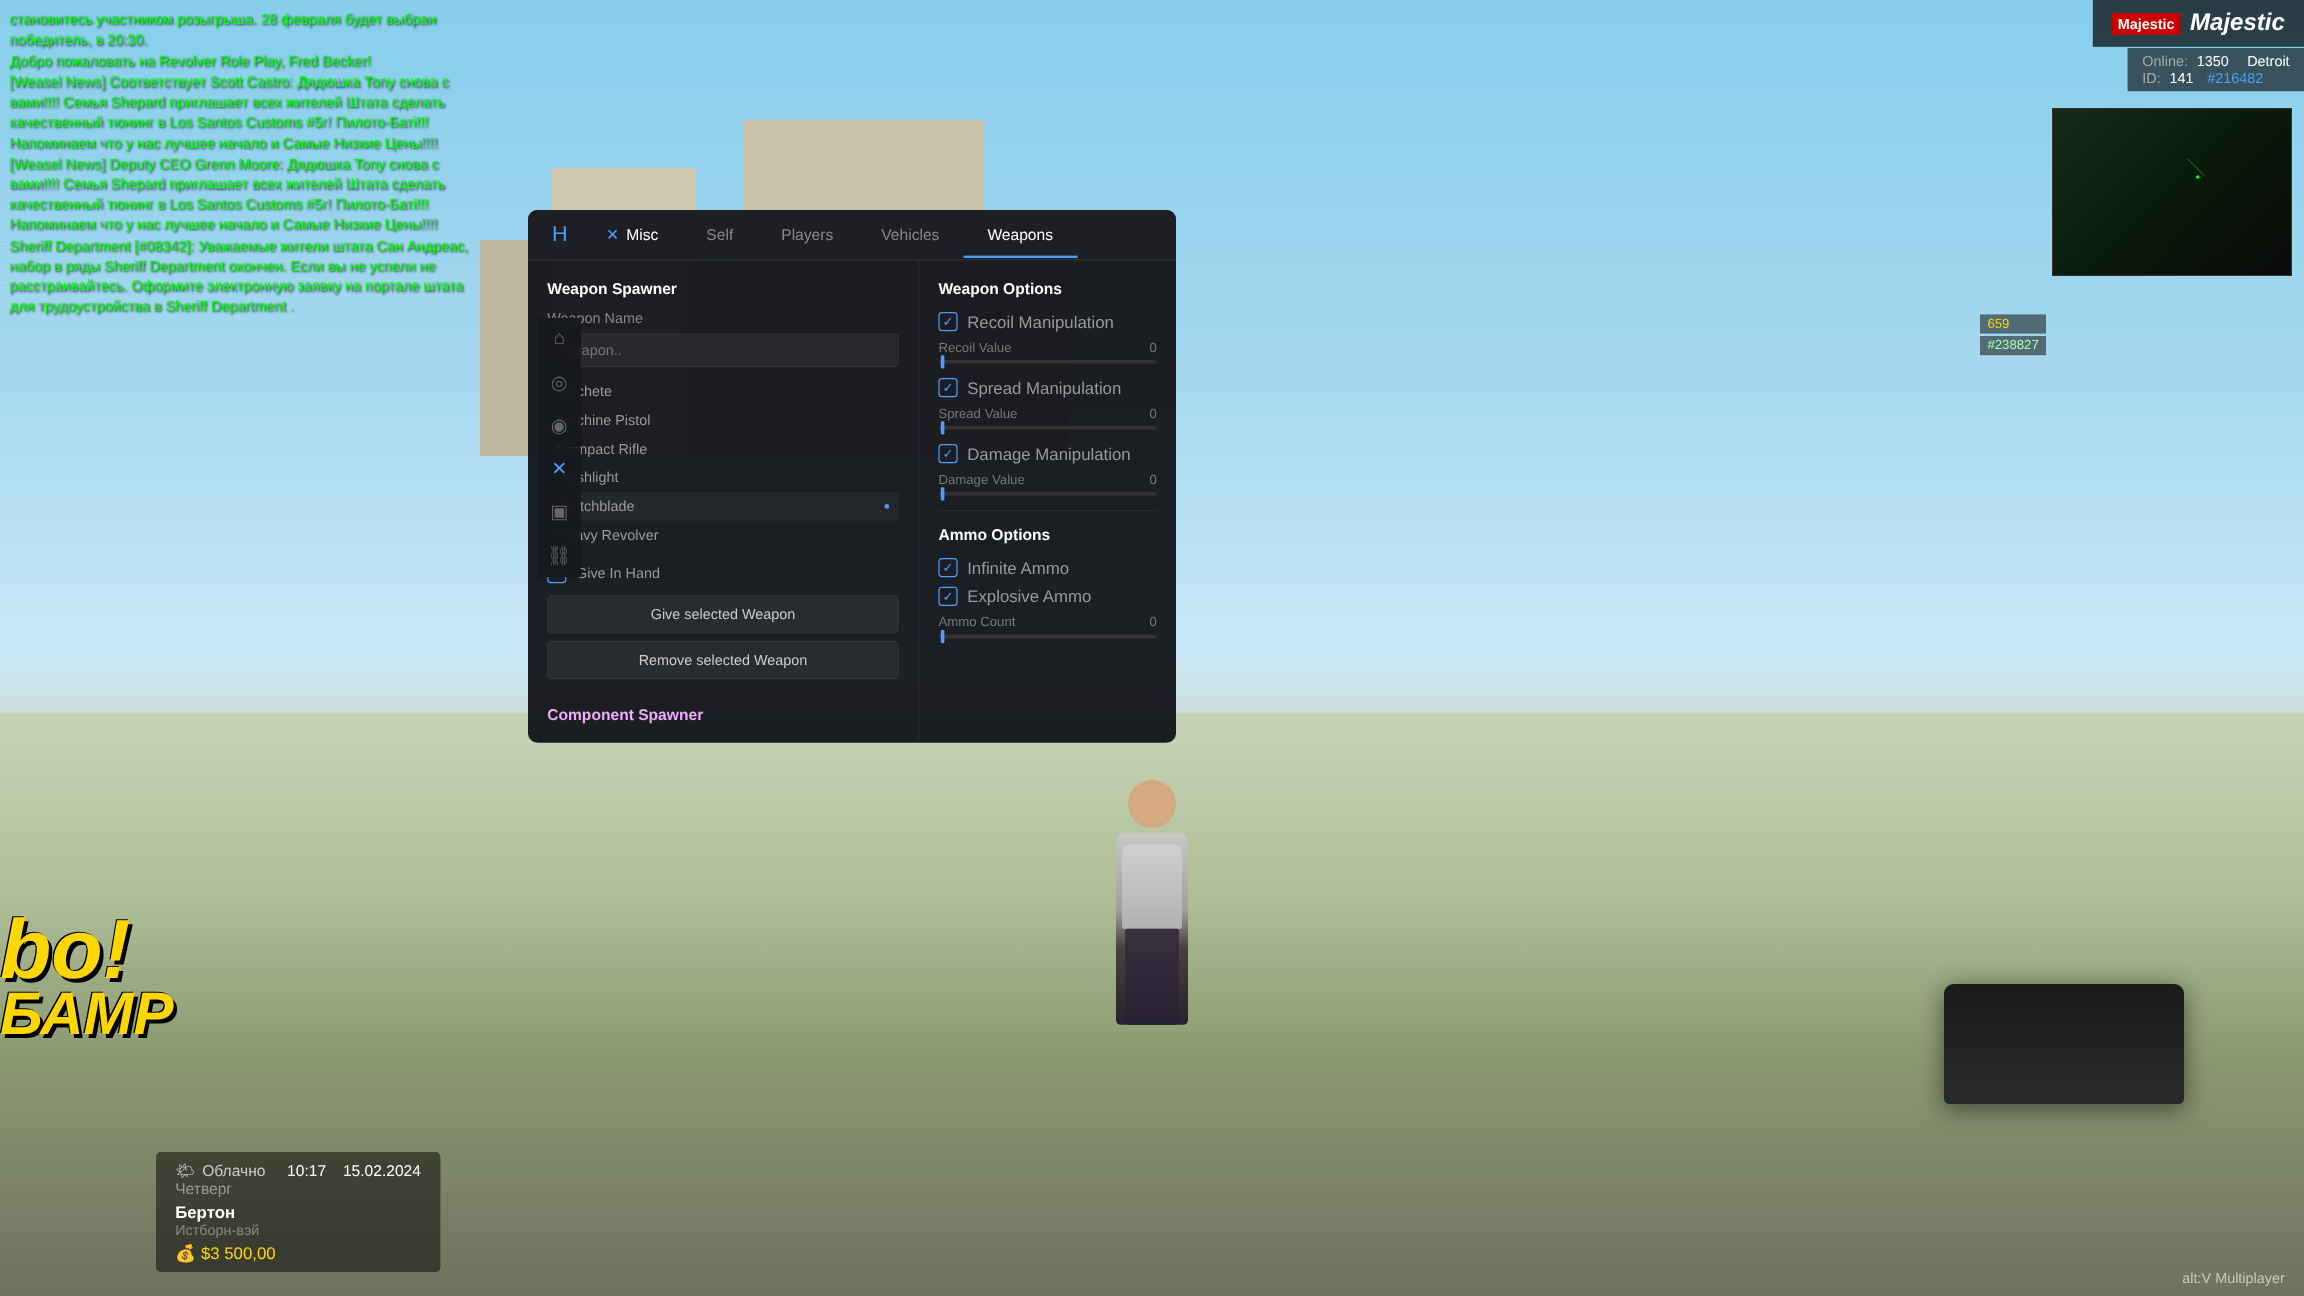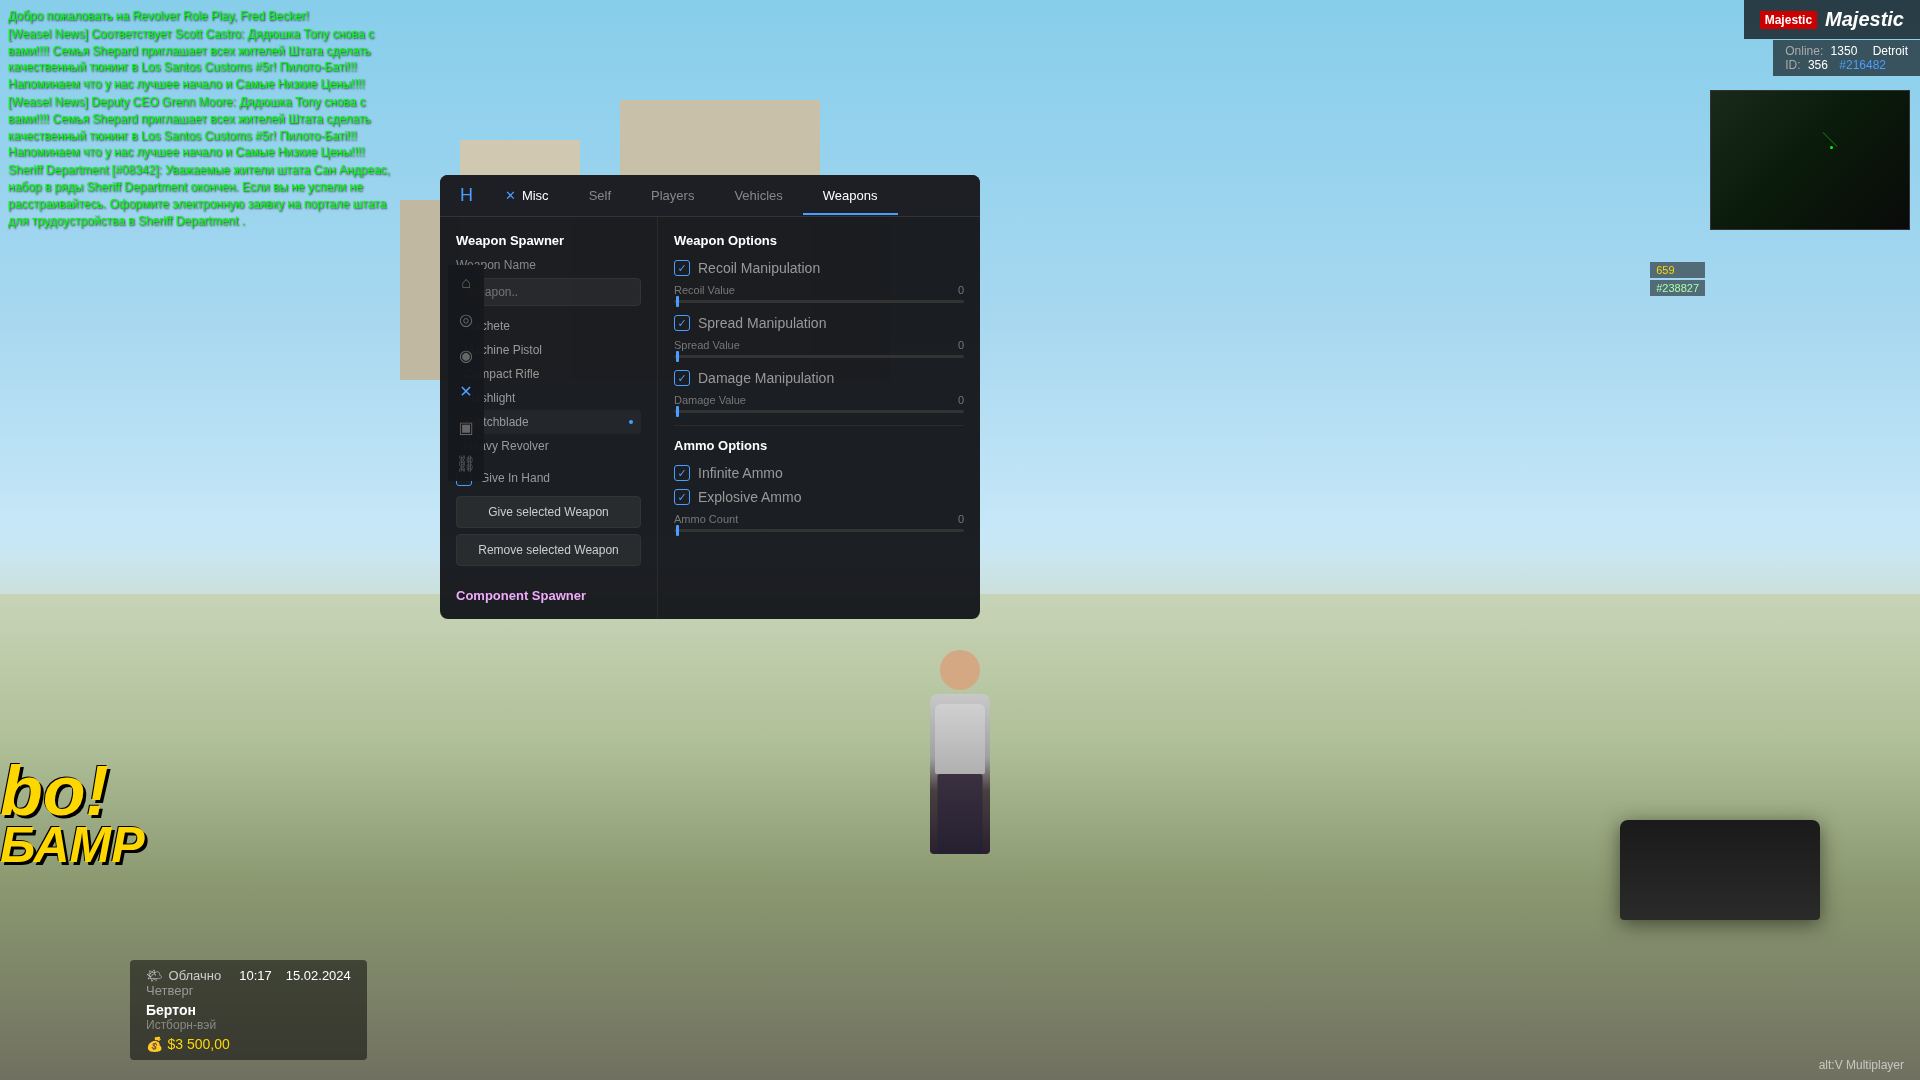--- a/index.html
+++ b/index.html
@@ -250,21 +250,21 @@
     }
 
     
     .menu-content {
       display: flex;
       min-height: 380px;
     }
 
     
     .left-panel {
-      width: 218px;
+      width: 326px;
       padding: 16px;
       border-right: 1px solid #2a2a2a;
     }
 
     .section-title {
       color: white;
       font-size: 13px;
       font-weight: bold;
       margin-bottom: 10px;
     }
@@ -486,38 +486,39 @@
 
 <div class="buildings">
   <div class="building" style="left:0;width:80px;height:180px;background:#c0b8a0;"></div>
   <div class="building" style="left:60px;width:120px;height:240px;background:#d0c8b0;"></div>
   <div class="building" style="left:170px;width:60px;height:160px;background:#b8b0a0;"></div>
   <div class="building" style="left:220px;width:200px;height:280px;background:#c8c0a8;"></div>
   <div class="building" style="left:410px;width:80px;height:200px;background:#b0a898;"></div>
 </div>
 
 <div class="chat-overlay">
+  <div class="chat-line">становитесь участником розыгрыша. 28 февраля будет выбран победитель, в 20:30.</div>
   <div class="chat-line">Добро пожаловать на Revolver Role Play, Fred Becker!</div>
   <div class="chat-line">[Weasel News] Соответствует Scott Castro: Дядюшка Тоny снова с вами!!!! Семья Shepard приглашает всех жителей Штата сделать качественный тюнинг в Los Santos Customs #5г! Пилото-Батi!!! Напоминаем что у нас лучшее начало и Самые Низкие Цены!!!!</div>
   <div class="chat-line">[Weasel News] Deputy CEO Grenn Moore: Дядюшка Тоny снова с вами!!!! Семья Shepard приглашает всех жителей Штата сделать качественный тюнинг в Los Santos Customs #5г! Пилото-Батi!!! Напоминаем что у нас лучшее начало и Самые Низкие Цены!!!!</div>
   <div class="chat-line">Sheriff Department [#08342]: Уважаемые жители штата Сан Андреас, набор в ряды Sheriff Department окончен. Если вы не успели не расстраивайтесь. Оформите электронную заявку на портале штата для трудоустройства в Sheriff Department .</div>
 </div>
 
 <div class="majestic-logo">
   <span class="majestic-x" style="font-size:12px; background:#cc0000; padding:2px 5px;">Majestic</span>
   <span class="majestic-text">Majestic</span>
 </div>
 
 <div class="server-info">
   <span>Online:</span>
   <span style="color:white;margin-left:4px;">1350</span>
   <span style="margin-left:12px;color:white;margin-top:24px;">Detroit</span>
   <br>
   <span>ID:</span>
-  <span style="color:white;margin-left:4px;">356</span>
+  <span style="color:white;margin-left:4px;">141</span>
   <span style="margin-left:8px;color:#4a9eff;">#216482</span>
 </div>
 
 <div class="minimap" style="position:absolute;top:90px;right:10px;width:200px;height:140px;background:#111;border:1px solid #333;z-index:10;">
   <div style="position:absolute;inset:0;background:linear-gradient(135deg,#1a2a1a 0%,#0a1a0a 50%,#0a0a0a 100%);">
     <div style="position:absolute;top:40%;left:60%;width:3px;height:3px;background:#00ff00;border-radius:50%;"></div>
     <div style="position:absolute;top:35%;left:55%;width:20px;height:1px;background:#22aa22;opacity:0.5;transform:rotate(45deg);"></div>
   </div>
 </div>
 

